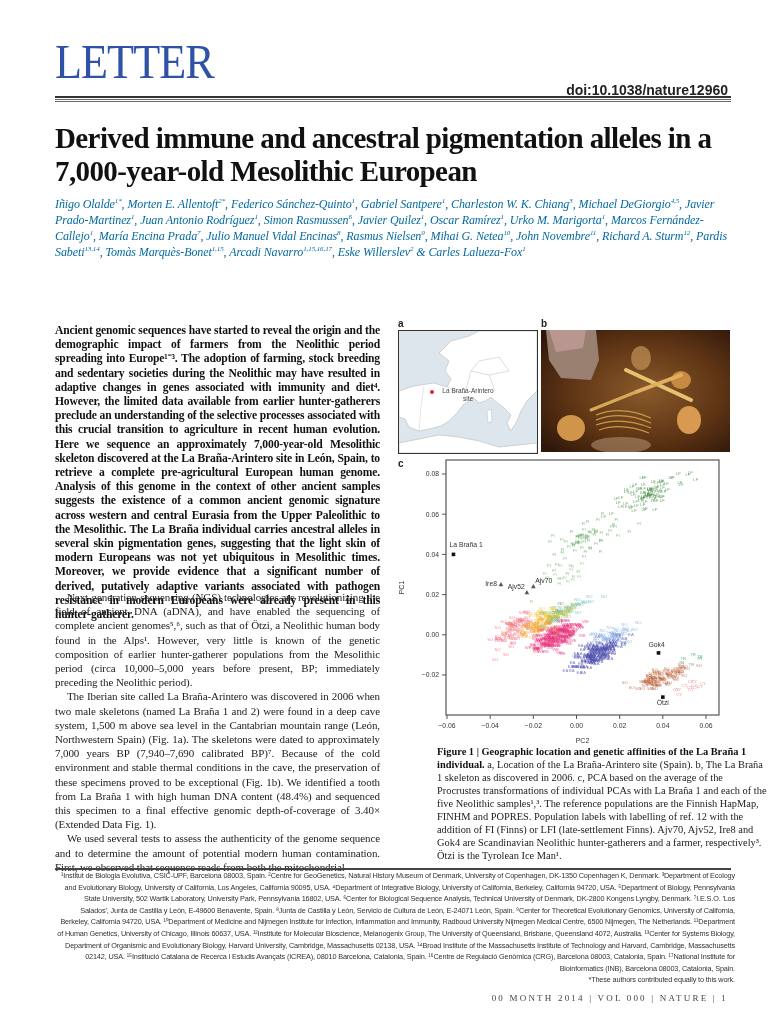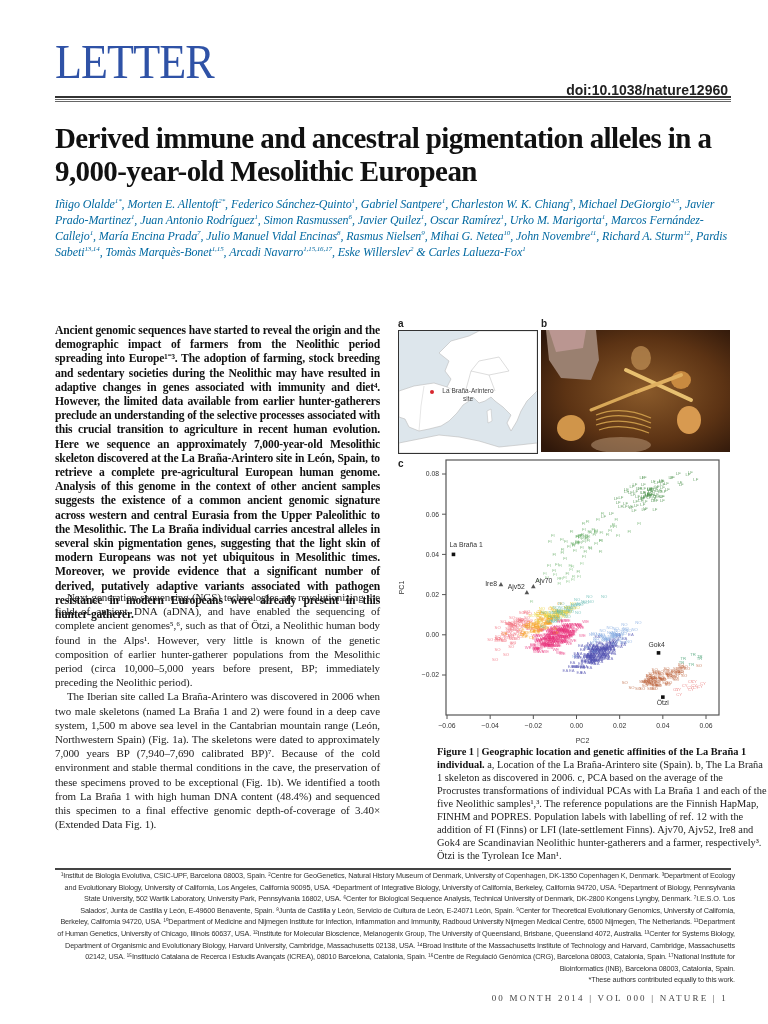--- a/index.html
+++ b/index.html
@@ -30,29 +30,30 @@
 <body>
 
 <div id="letter" class="abs">LETTER</div>
 <div id="doi" class="abs">doi:10.1038/nature12960</div>
 <div class="abs rules">
     <div></div>
     <div></div>
     <div></div>
   </div>
 
-<h1 id="title" class="abs" style="margin:0">Derived immune and ancestral pigmentation alleles in a 9,000-year-old Mesolithic European</h1>
+<h1 id="title" class="abs" style="margin:0">Derived immune and ancestral pigmentation alleles in a 7,000-year-old Mesolithic European</h1>
 
 <div id="authors" class="abs"><span>Iñigo Olalde</span><sup>1*</sup>, <span>Morten E. Allentoft</span><sup>2*</sup>, <span>Federico Sánchez-Quinto</span><sup>1</sup>, <span>Gabriel Santpere</span><sup>1</sup>, <span>Charleston W. K. Chiang</span><sup>3</sup>, <span>Michael DeGiorgio</span><sup>4,5</sup>, <span>Javier Prado-Martinez</span><sup>1</sup>, <span>Juan Antonio Rodríguez</span><sup>1</sup>, <span>Simon Rasmussen</span><sup>6</sup>, <span>Javier Quilez</span><sup>1</sup>, <span>Oscar Ramírez</span><sup>1</sup>, <span>Urko M. Marigorta</span><sup>1</sup>, <span>Marcos Fernández-Callejo</span><sup>1</sup>, <span>María Encina Prada</span><sup>7</sup>, <span>Julio Manuel Vidal Encinas</span><sup>8</sup>, <span>Rasmus Nielsen</span><sup>9</sup>, <span>Mihai G. Netea</span><sup>10</sup>, <span>John Novembre</span><sup>11</sup>, <span>Richard A. Sturm</span><sup>12</sup>, <span>Pardis Sabeti</span><sup>13,14</sup>, <span>Tomàs Marquès-Bonet</span><sup>1,15</sup>, <span>Arcadi Navarro</span><sup>1,15,16,17</sup>, <span>Eske Willerslev</span><sup>2</sup> &amp; <span>Carles Lalueza-Fox</span><sup>1</sup></div>
 
 <div id="abstract" class="abs">Ancient genomic sequences have started to reveal the origin and the demographic impact of farmers from the Neolithic period spreading into Europe¹⁻³. The adoption of farming, stock breeding and sedentary societies during the Neolithic may have resulted in adaptive changes in genes associated with immunity and diet⁴. However, the limited data available from earlier hunter-gatherers preclude an understanding of the selective processes associated with this crucial transition to agriculture in recent human evolution. Here we sequence an approximately 7,000-year-old Mesolithic skeleton discovered at the La Braña-Arintero site in León, Spain, to retrieve a complete pre-agricultural European human genome. Analysis of this genome in the context of other ancient samples suggests the existence of a common ancient genomic signature across western and central Eurasia from the Upper Paleolithic to the Mesolithic. The La Braña individual carries ancestral alleles in several skin pigmentation genes, suggesting that the light skin of modern Europeans was not yet ubiquitous in Mesolithic times. Moreover, we provide evidence that a significant number of derived, putatively adaptive variants associated with pathogen resistance in modern Europeans were already present in this hunter-gatherer.</div>
 
 <div id="body" class="abs">
   <p>Next-generation sequencing (NGS) technologies are revolutionizing the field of ancient DNA (aDNA), and have enabled the sequencing of complete ancient genomes⁵,⁶, such as that of Ötzi, a Neolithic human body found in the Alps¹. However, very little is known of the genetic composition of earlier hunter-gatherer populations from the Mesolithic period (circa 10,000–5,000 years before present, BP; immediately preceding the Neolithic period).</p>
   <p>The Iberian site called La Braña-Arintero was discovered in 2006 when two male skeletons (named La Braña 1 and 2) were found in a deep cave system, 1,500 m above sea level in the Cantabrian mountain range (León, Northwestern Spain) (Fig. 1a). The skeletons were dated to approximately 7,000 years BP (7,940–7,690 calibrated BP)⁷. Because of the cold environment and stable thermal conditions in the cave, the preservation of these specimens proved to be exceptional (Fig. 1b). We identified a tooth from La Braña 1 with high human DNA content (48.4%) and sequenced this specimen to a final effective genomic depth-of-coverage of 3.40× (Extended Data Fig. 1).</p>
+  <p>We used several tests to assess the authenticity of the genome sequence and to determine the amount of potential modern human contamination. First, we observed that sequence reads from both the mitochondrial</p>
 </div>
 
 <div class="abs panel-label" style="left:398px;top:318px">a</div>
 <div class="abs panel-label" style="left:541px;top:318px">b</div>
 <div class="abs panel-label" style="left:398px;top:458px">c</div>
 
 <div id="map" class="abs">
   <svg width="138" height="122" viewBox="0 0 138 122">
     <rect width="138" height="122" fill="#dde6ec"></rect>
 

